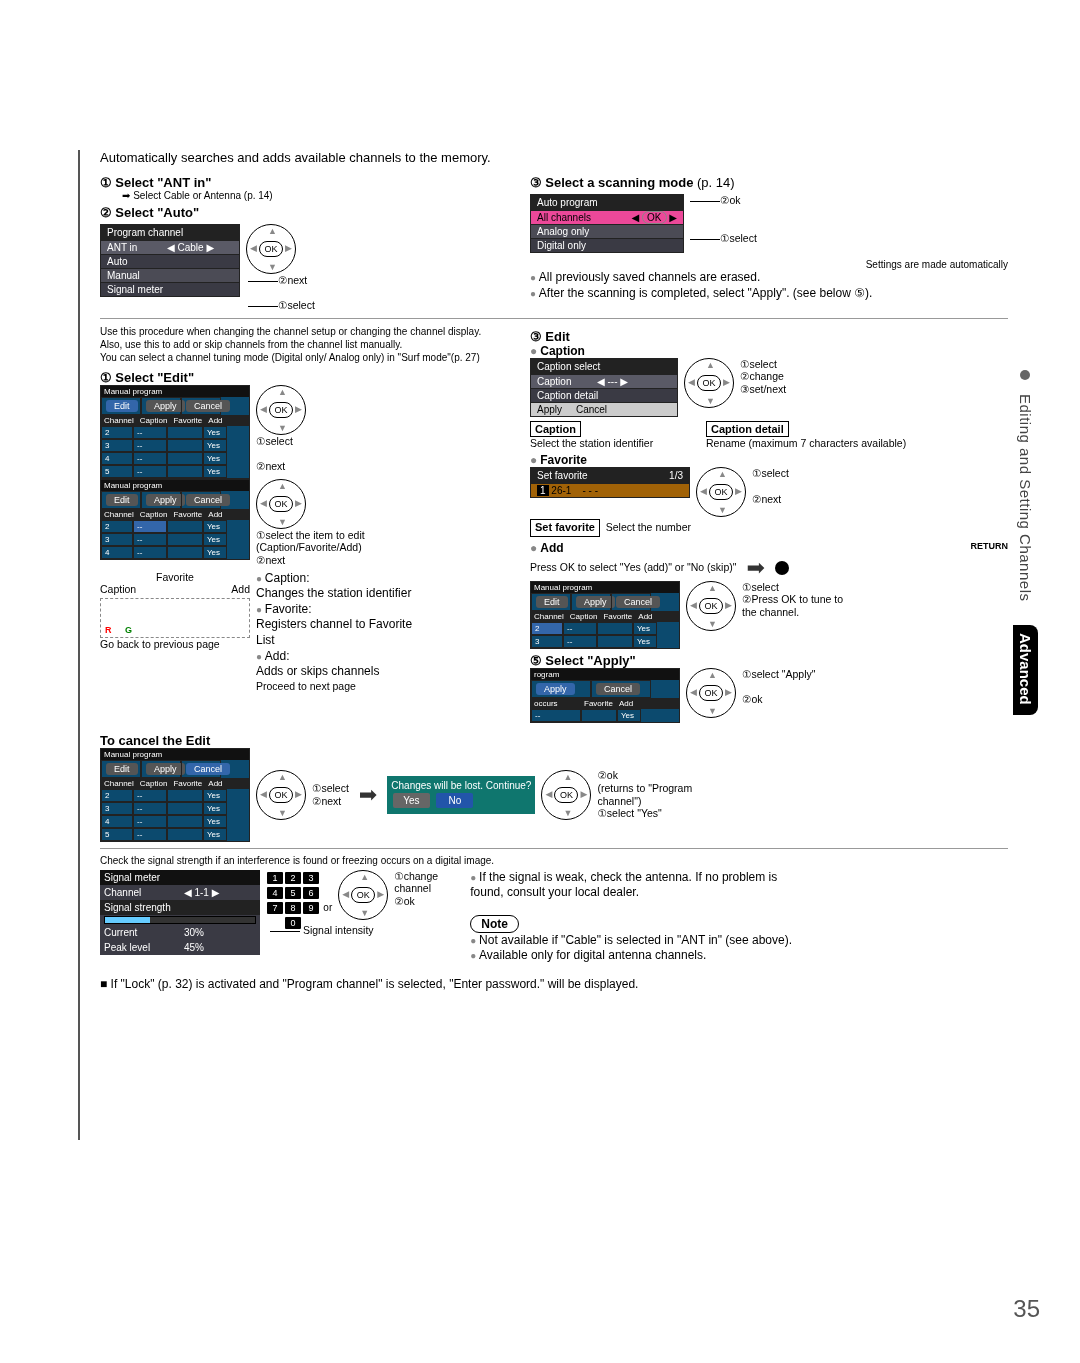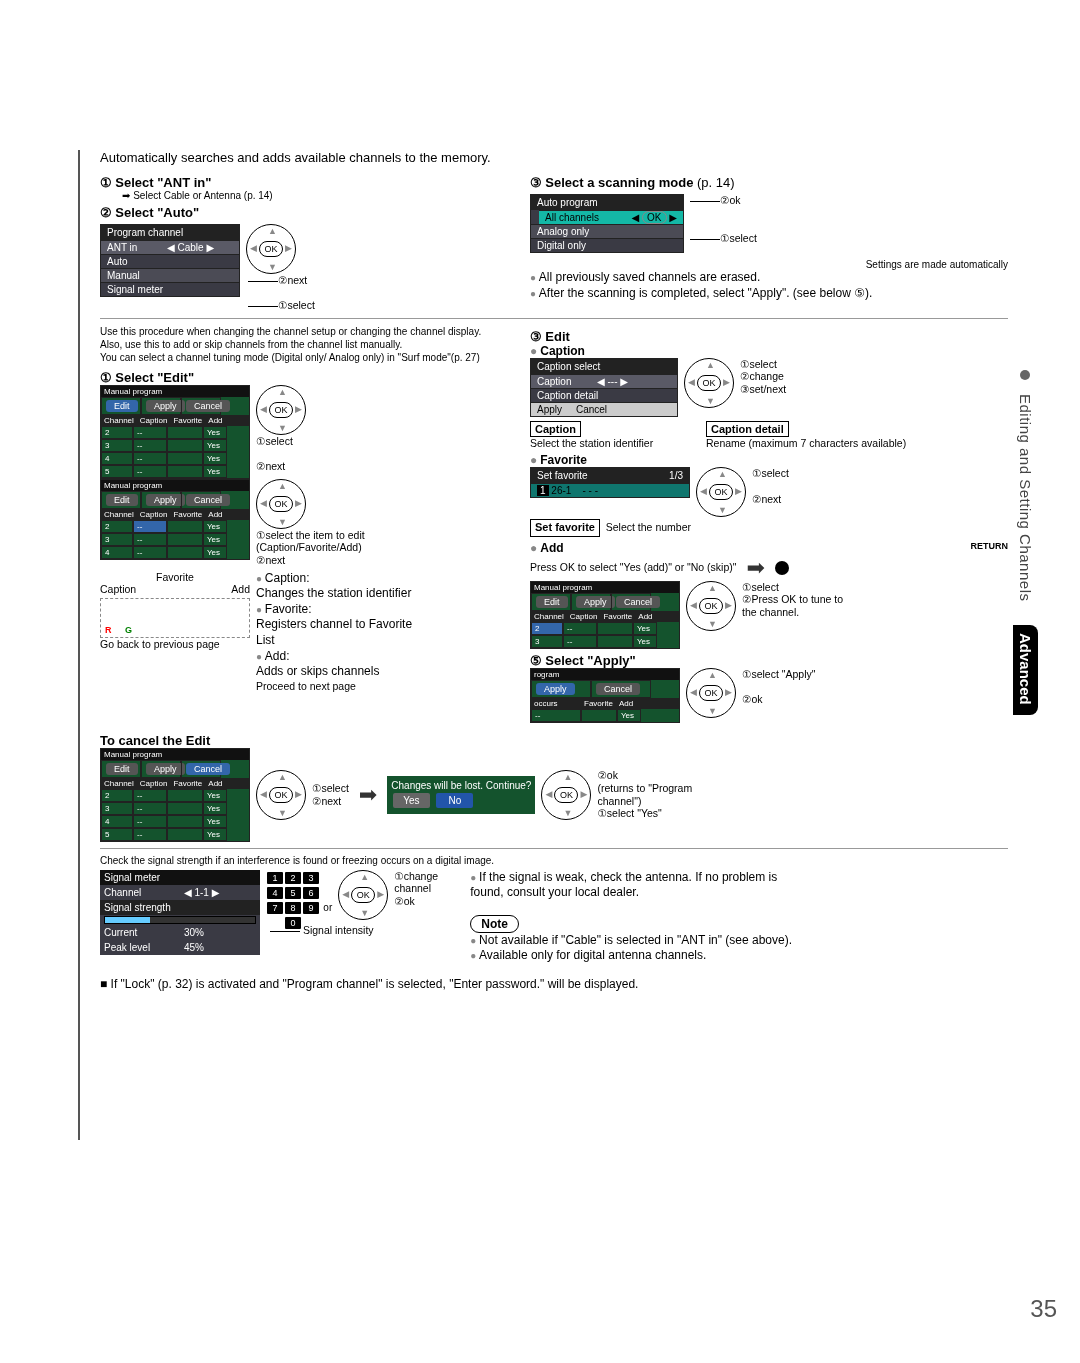--- a/index.html
+++ b/index.html
@@ -43,21 +43,21 @@
     color: #fff;
     font-weight: bold;
     padding: 8px 4px 10px 4px;
     border-bottom-right-radius: 8px;
     border-top-right-radius: 8px;
     font-size: 15px;
     margin-top: 20px;
   }
   .page-num {
     position: absolute;
-    right: 23px;
+    right: 40px;
     bottom: 40px;
     font-size: 24px;
     color: #555;
   }
   .vline {
     position: absolute;
     left: 78px;
     top: 150px;
     width: 0;
     height: 990px;
@@ -93,21 +93,21 @@
     width: 24px; height:16px; border:1px solid #000; border-radius:10px;
     font-size:9px; display:flex; align-items:center; justify-content:center;
   }
   .ok-pad .tri { position:absolute; font-size:9px; color:#888; }
   .ok-pad .tri.up{ top:1px; left:21px; }
   .ok-pad .tri.dn{ bottom:1px; left:21px; }
   .ok-pad .tri.l{ left:3px; top:18px; }
   .ok-pad .tri.r{ right:3px; top:18px; }
   .callout-line { border-top:1px solid #000; display:inline-block; width:30px; vertical-align:middle; }
   .mini-table {
-    font-size:8px; background:#14532d; color:#fff; border:1px solid #222;
+    font-size:8px; background:#0c4a6e; color:#fff; border:1px solid #222;
     display:inline-block;
   }
   .mini-table .r { display:flex; }
   .mini-table .r div { padding:1px 3px; border:1px solid #222; }
   .mini-table .r div.c1{ width:32px; }
   .mini-table .r div.c2{ width:34px; }
   .mini-table .r div.c3{ width:36px; }
   .mini-table .r div.c4{ width:24px; }
   .mini-table .hdr2 { background:#222; display:flex; }
   .mini-table .hdr2 div{ padding:1px 3px; font-size:8px; }
@@ -120,21 +120,21 @@
   ul.b li { font-size:12px; line-height:1.3; }
   .black-circle { display:inline-block; width:14px; height:14px; border-radius:50%; background:#000; vertical-align:middle; }
   .numkey { display:inline-block; width:16px; height:12px; background:#000; color:#fff; font-size:9px; text-align:center; margin:1px; border-radius:1px; line-height:12px;}
   .sig-box { background:#3a3a44; color:#fff; font-size:10px; display:inline-block; }
   .sig-box .row2{ display:flex; }
   .sig-box .row2 div{ padding:2px 4px; }
   .bar { height:8px; background:linear-gradient(to right,#6cf 30%,#333 30%); border:1px solid #000; margin:1px 4px; }
   .flex { display:flex; align-items:flex-start; gap:6px; }
   .annot { font-size:10.5px; line-height:1.2; }
   .arrow-big { font-size:22px; color:#333; display:inline-block; vertical-align:middle; margin:0 4px;}
-  .conf-dlg { background:#14532d; color:#fff; font-size:10px; padding:4px; display:inline-block;}
+  .conf-dlg { background:#0f766e; color:#fff; font-size:10px; padding:4px; display:inline-block;}
   .conf-dlg .yb{ display:inline-block; background:#666; padding:2px 10px; margin:2px; border-radius:2px; font-size:10px;}
   .conf-dlg .nb{ display:inline-block; background:#2255aa; padding:2px 12px; margin:2px; border-radius:2px; font-size:10px;}
   .sm { font-size:10px; }
   .fn { font-size:12px; margin-top:10px; }
   hr.thin { border:none; border-top:1px solid #999; margin:6px 0;}
 </style>
 </head>
 <body>
 
 <div class="vline"></div>
@@ -184,21 +184,21 @@
           </div>
         </div>
       </div>
     </div>
 
     <div class="col">
       <div class="step-head">③ <span>Select a scanning mode</span> <span style="font-weight:normal;">(p. 14)</span></div>
       <div class="flex" style="margin-top:4px;">
         <div class="ui-box" style="width:154px;">
           <div class="hdr">Auto program</div>
-          <div class="item" style="background:#14b8a6;color:#000;margin-left:8px;"><span>All channels</span> <span style="float:right;">◀ <span style="border:1px solid #888;border-radius:8px;padding:0 4px;">OK</span> ▶</span></div>
+          <div class="item" style="background:#ec4899;color:#000;"><span>All channels</span> <span style="float:right;">◀ <span style="border:1px solid #888;border-radius:8px;padding:0 4px;">OK</span> ▶</span></div>
           <div class="item alt">Analog only</div>
           <div class="item">Digital only</div>
         </div>
         <div class="annot">
           <span class="callout-line"></span>②<span>ok</span><br><br><br>
           <span class="callout-line"></span>①<span>select</span>
         </div>
       </div>
       <div style="text-align:right;margin-top:6px;" class="sm">Settings are made automatically</div>
       <ul class="b">
@@ -373,21 +373,21 @@
         <div>
           <span class="boxed">Caption detail</span>
           <div class="annot">Rename (maximum 7 characters available)</div>
         </div>
       </div>
 
       <div style="margin-top:4px;"><span class="bullet">●</span><b>Favorite</b></div>
       <div class="flex">
         <div class="ui-box" style="width:160px;">
           <div class="hdr"><span>Set favorite</span><span style="float:right;">1/3</span></div>
-          <div class="item" style="background:#0f766e;color:#000;"><span style="background:#000;color:#fff;padding:0 3px;">1</span> <span>26-1</span> &nbsp;&nbsp; <span>- - -</span></div>
+          <div class="item" style="background:#a16207;color:#000;"><span style="background:#000;color:#fff;padding:0 3px;">1</span> <span>26-1</span> &nbsp;&nbsp; <span>- - -</span></div>
         </div>
         <div>
           <div class="ok-pad"><div class="ring">
                 <div class="ok">OK</div>
                 <div class="tri up">▲</div>
                 <div class="tri dn">▼</div>
                 <div class="tri l">◀</div>
                 <div class="tri r">▶</div>
               </div></div>
         </div>

